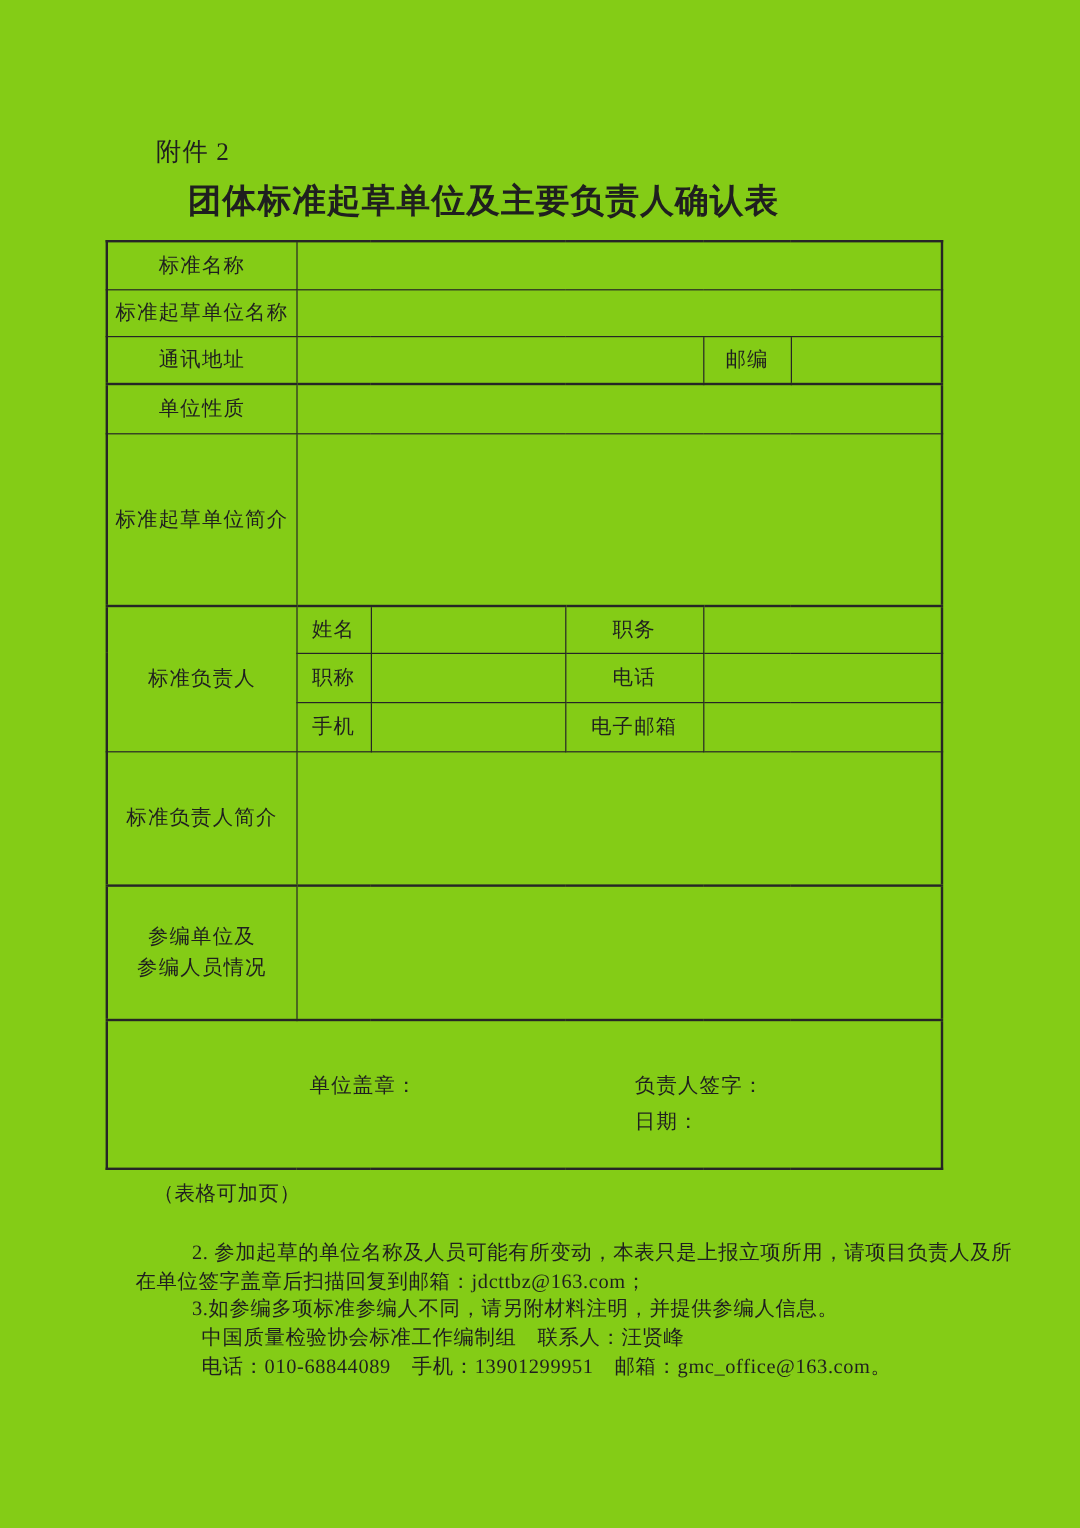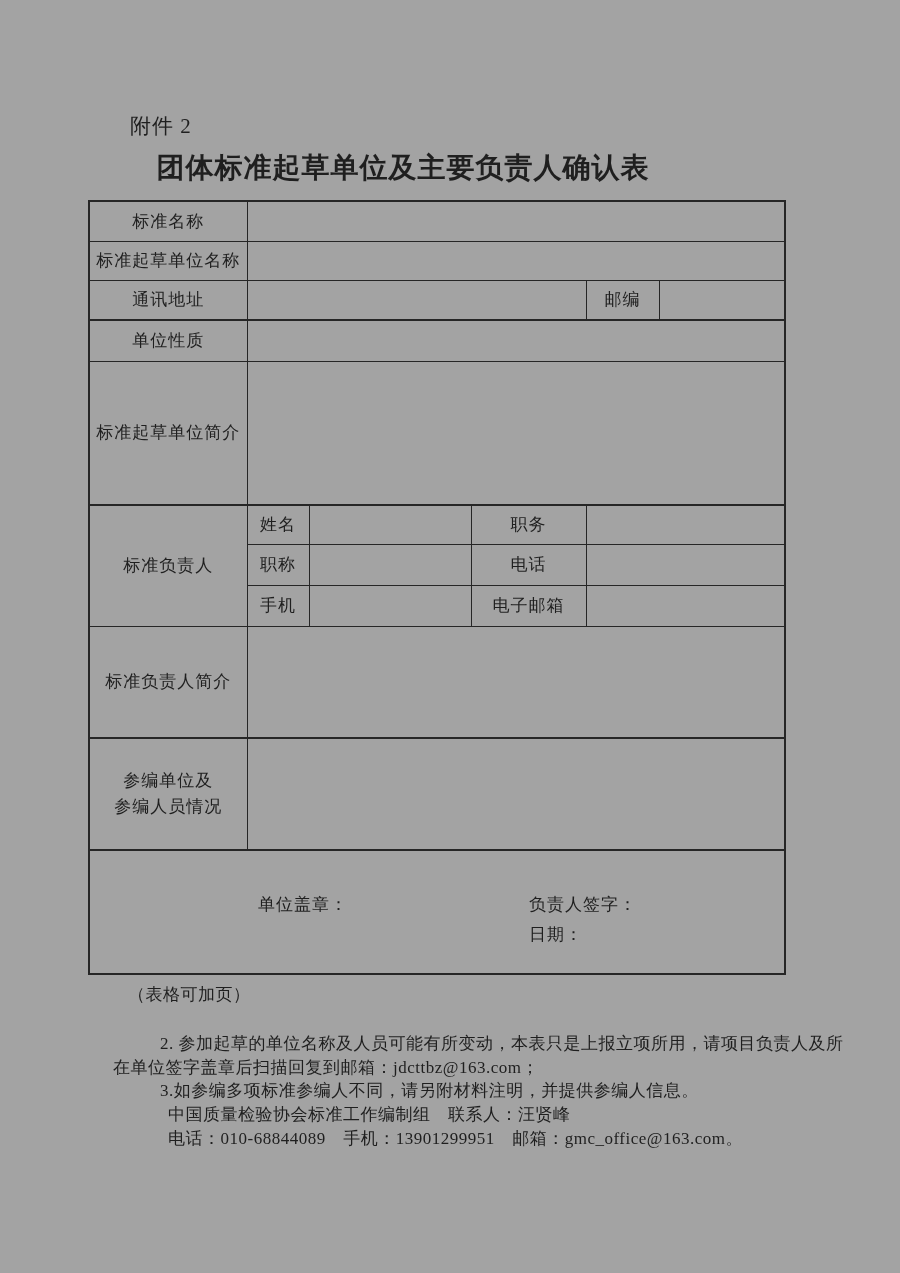--- a/index.html
+++ b/index.html
@@ -1,19 +1,19 @@
 <!DOCTYPE html>
 <html><head>
 <meta charset="utf-8">
 <style>
   html,body{margin:0;padding:0;background:#ffffff;}
   .page{
     position:relative;
     width:900px;height:1273px;
-    background:#a3a3a3;
+    background:#84cc16;
     color:#1f1f1f;
     font-family:"Liberation Serif","DejaVu Serif",serif;
     overflow:hidden;
   }
   .attachment{
     position:absolute;left:130px;top:112px;
     font-size:21px;letter-spacing:1px;
   }
   .doc-title{
     position:absolute;left:0;top:149px;width:806px;

